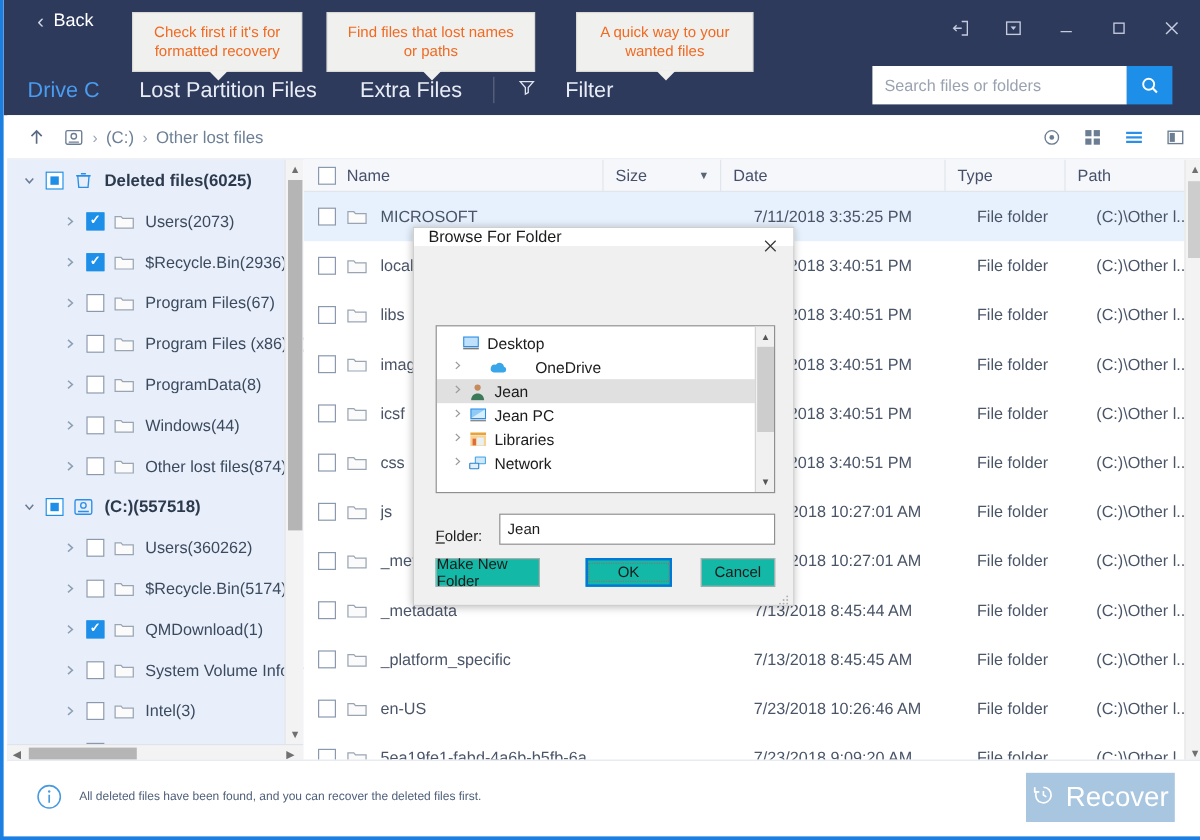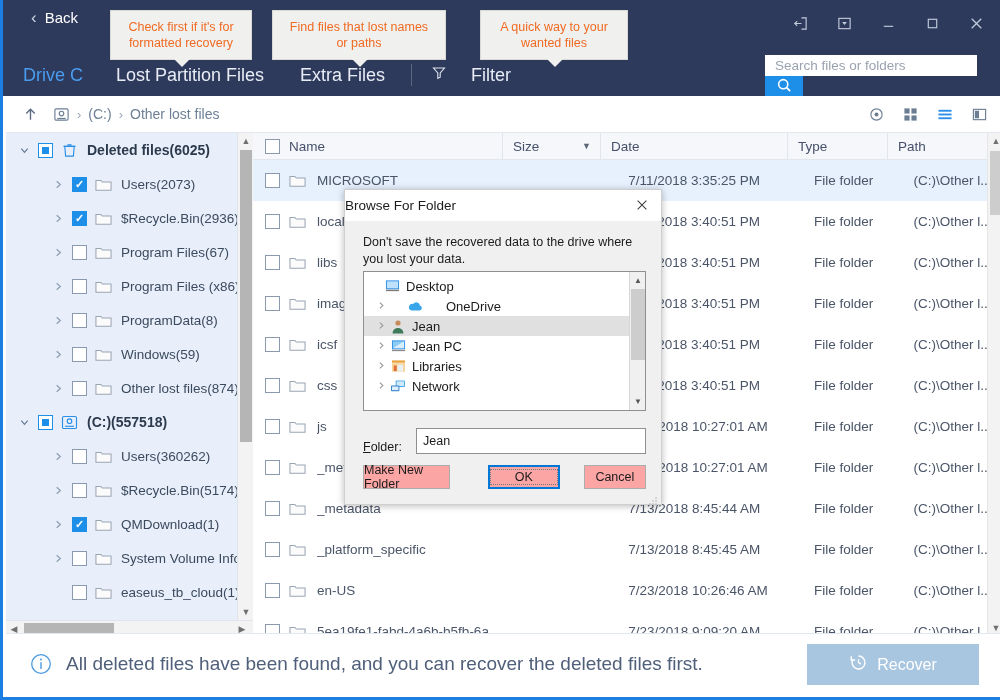--- a/index.html
+++ b/index.html
@@ -78,21 +78,21 @@
   #tab-lost-partition { margin-left: 33px; }
   #tab-extra-files { margin-left: 36px; }
   .tab-sep {
     width: 1px; height: 22px; background: #5a6party; background:#5d6782;
     margin: 0 19px 0 26px;
   }
   #tab-filter { display: flex; align-items: center; gap: 24px; }
 
   .search-wrap {
     position: absolute; right: 26px; top: 55px;
-    display: flex; height: 41px; flex-direction: column;
+    display: flex; height: 41px;
   }
   .search-input {
     width: 212px; height: 32px; border: none; outline: none;
     background: #ffffff; font-size: 13.5px; color: #333;
     padding: 0 10px; font-family: "Liberation Sans", sans-serif;
   }
   .search-input::placeholder { color: #9aa2b0; }
   .search-btn {
     width: 38px; height: 32px; background: #1e8fe8;
     display:flex; align-items:center; justify-content:center; cursor:pointer;
@@ -208,40 +208,40 @@
   }
   .fl-thumb { position:absolute; left:2px; top:18px; width:12px; height:64px; background:#cdcdcd; }
 
   
   .statusbar {
     position: absolute; left: 3px; bottom: 3px; width: 997px; height: 61px;
     background: #ffffff; border-top: 1px solid #e3e7ee;
     display: flex; align-items: center;
   }
   .info-ico { margin-left: 24px; display: flex; }
-  .status-txt { margin-left: 14px; font-size: 19px; color: #50607a; }
+  .status-txt { margin-left: 14px; font-size: 10px; color: #50607a; }
   .recover-btn {
     position: absolute; right: 24px; top: 10px;
-    width: 172px; height: 41px; background: #a8c6e0; color: #ffffff;
+    width: 124px; height: 41px; background: #a8c6e0; color: #ffffff;
     display: flex; align-items: center; justify-content: center; gap: 9px;
-    font-size: 16px; cursor: pointer;
+    font-size: 23px; cursor: pointer;
   }
 
   
   .dlgshadow {
     position:absolute; left:341px; top:189px; width:318px; height:316px;
     box-shadow: 0 1px 7px rgba(0,0,0,.28);
   }
   .dialog {
     position: absolute; left: 341px; top: 189px; width: 318px; height: 316px;
     background: #f0f0f0; border: 1px solid #cfcfcf;
   }
   .dlg-title {
-    height: 31px; background: #ffffff; display: flex; align-items: center;
-    font-size: 13.5px; color: #1b1b1b;
+    height: 15px; background: #ffffff; display: flex; align-items: center;
+    padding-left: 12px; font-size: 13.5px; color: #1b1b1b;
     position: relative;
   }
   .dlg-close {
     position: absolute; right: 0; top: 0; width: 38px; height: 30px;
     display:flex; align-items:center; justify-content:center;
     color:#3b3b3b; font-size:16px; cursor: pointer;
   }
   .dlg-msg {
     margin: 13px 18px 0 18px; font-size: 12.5px; color: #1b1b1b; line-height: 17px;
   }
@@ -276,21 +276,21 @@
   .dlg-folderinput {
     flex: 1; height: 26px; border: 1px solid #8f8f8f; background: #fff;
     font-size: 12.5px; color: #1b1b1b; padding-left: 6px; outline: none;
     font-family: "Liberation Sans", sans-serif;
   }
   .dlg-btns {
     position:absolute; left: 18px; top: 274px; width: 283px; height: 26px;
     display: flex; align-items: center;
   }
   .dbtn {
-    height: 24px; background: #fca5a5; border: 1px solid #adadad;
+    height: 24px; background: #14b8a6; border: 1px solid #adadad;
     font-size: 12.5px; color:#1b1b1b; display:flex; align-items:center;
     justify-content:center; cursor: pointer;
   }
   #btn-make-new { width: 106px; }
   #btn-ok { width: 76px; margin-left: 38px; border: 2px solid #0078d7; }
   #btn-ok .inner { border: 1px dotted #7a7a7a; width: 68px; height: 16px;
     display:flex; align-items:center; justify-content:center; }
   #btn-cancel { width: 76px; margin-left: 24px; }
   .dlg-grip { position:absolute; right: 3px; bottom: 2px; width: 10px; height: 10px; }
 </style>
@@ -511,21 +511,21 @@
             <svg width="11" height="11" viewBox="0 0 12 12">
               <path d="M4 2.5L8 6l-4 3.5" fill="none" stroke="#8fa0b4" stroke-width="1.4"></path>
             </svg>
           </span>
           <span class="cb "></span>
           <span class="ticon">
             <svg width="17" height="15" viewBox="0 0 18 15">
               <path d="M1 3.2h5.2l1.5 1.7H17v8.6H1z" fill="#fbfbfb" stroke="#9aa5b4" stroke-width="1.1"></path>
             </svg>
           </span>
-          <span class="tlabel">Windows(59)</span>
+          <span class="tlabel">Windows(44)</span>
         </div>
         <div class="tree-row lvl2">
           <span class="tw">
             <svg width="11" height="11" viewBox="0 0 12 12">
               <path d="M4 2.5L8 6l-4 3.5" fill="none" stroke="#8fa0b4" stroke-width="1.4"></path>
             </svg>
           </span>
           <span class="cb "></span>
           <span class="ticon">
             <svg width="17" height="15" viewBox="0 0 18 15">
@@ -600,20 +600,34 @@
               <path d="M4 2.5L8 6l-4 3.5" fill="none" stroke="#8fa0b4" stroke-width="1.4"></path>
             </svg>
           </span>
           <span class="cb "></span>
           <span class="ticon">
             <svg width="17" height="15" viewBox="0 0 18 15">
               <path d="M1 3.2h5.2l1.5 1.7H17v8.6H1z" fill="#fbfbfb" stroke="#9aa5b4" stroke-width="1.1"></path>
             </svg>
           </span>
           <span class="tlabel">System Volume Inform</span>
+        </div>
+        <div class="tree-row lvl2">
+          <span class="tw">
+            <svg width="11" height="11" viewBox="0 0 12 12">
+              <path d="M4 2.5L8 6l-4 3.5" fill="none" stroke="#8fa0b4" stroke-width="1.4"></path>
+            </svg>
+          </span>
+          <span class="cb "></span>
+          <span class="ticon">
+            <svg width="17" height="15" viewBox="0 0 18 15">
+              <path d="M1 3.2h5.2l1.5 1.7H17v8.6H1z" fill="#fbfbfb" stroke="#9aa5b4" stroke-width="1.1"></path>
+            </svg>
+          </span>
+          <span class="tlabel">Intel(3)</span>
         </div>
         <div class="tree-row lvl2">
           <span class="tw blank">
             <svg width="11" height="11" viewBox="0 0 12 12">
               <path d="M4 2.5L8 6l-4 3.5" fill="none" stroke="#8fa0b4" stroke-width="1.4"></path>
             </svg>
           </span>
           <span class="cb "></span>
           <span class="ticon">
             <svg width="17" height="15" viewBox="0 0 18 15">
@@ -825,21 +839,20 @@
   <div class="dlgshadow"></div>
   <div class="dialog">
     <div class="dlg-title">
       <span>Browse For Folder</span>
       <span class="dlg-close">
         <svg width="14" height="14" viewBox="0 0 16 16">
             <path d="M3 3l10 10M13 3L3 13" stroke="#3b3b3b" stroke-width="1.2"></path>
           </svg>
       </span>
     </div>
-    <div class="dlg-msg">Don't save the recovered data to the drive where you lost your data.</div>
 
     <div class="dlg-tree">
       <div id="dlg-tree-host" style="padding-top:4px;">
           <div class="dt-row" style="padding-left: 4px;">
             <span class="dt-arrow blank"><svg width="9" height="9" viewBox="0 0 10 10">
                 <path d="M3.2 1.8L6.6 5 3.2 8.2" fill="none" stroke="#9b9b9b" stroke-width="1.2"></path>
               </svg></span>
             <span class="dt-ico">
               <svg width="15" height="14" viewBox="0 0 16 15">
                 <rect x="1" y="1.5" width="14" height="9.5" fill="#2b8fe8"></rect>

